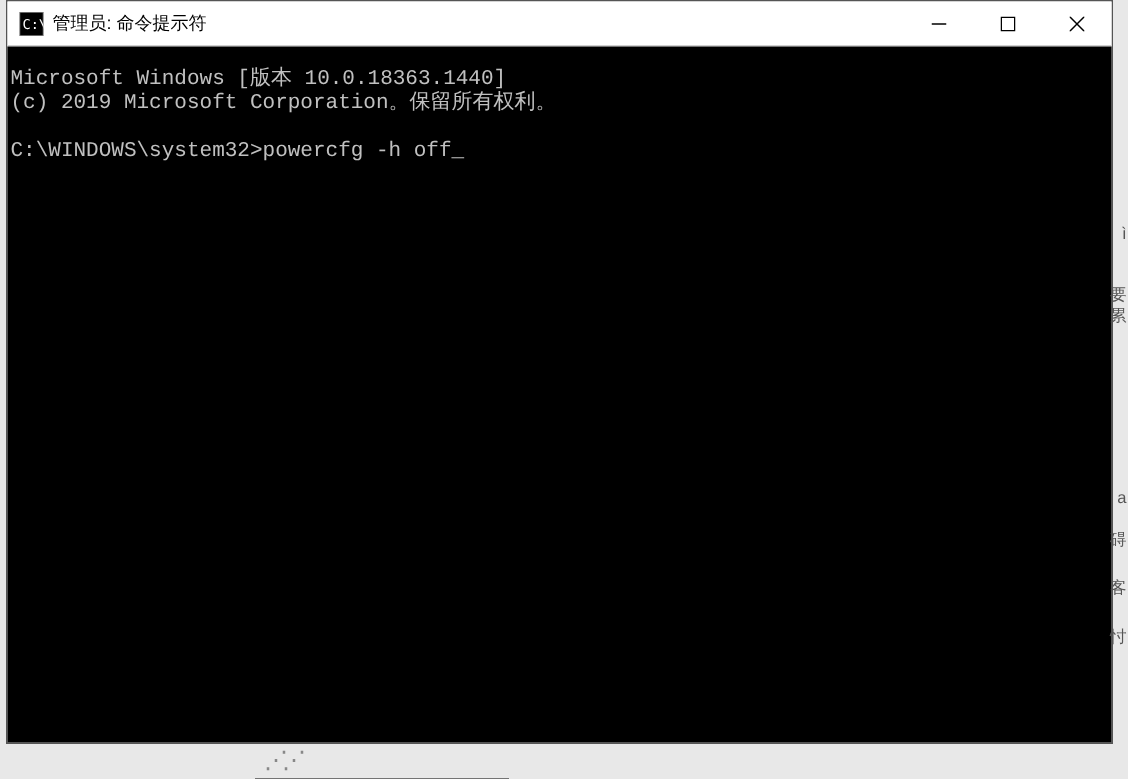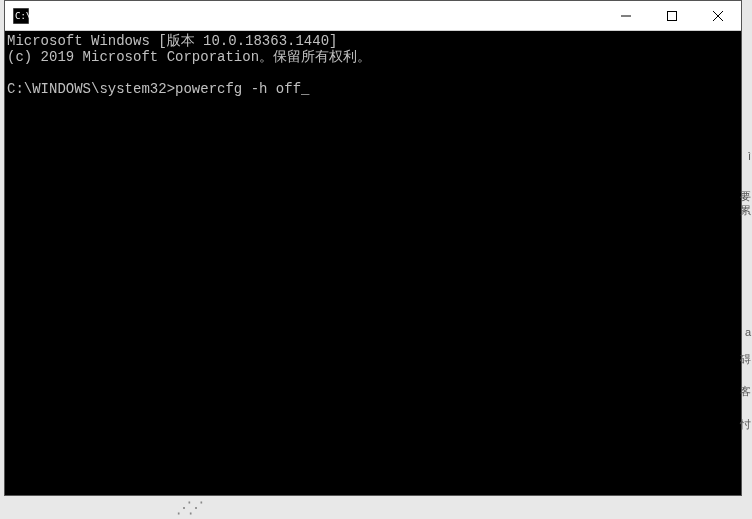--- a/index.html
+++ b/index.html
@@ -70,21 +70,21 @@
       border: none;
       cursor: pointer;
     }
     .terminal {
       flex: 1;
       background: #000000;
       color: #c0c0c0;
       font-family: "NSimSun", "SimSun", "Consolas", "Courier New", monospace;
       font-size: 14px;
       line-height: 16px;
-      padding: 2px 0 0 2px;
+      padding: 14px 0 0 2px;
       overflow: hidden;
       white-space: pre;
       letter-spacing: 0px;
     }
     .terminal-line {
       white-space: pre;
     }
     .bg-fragments {
       position: absolute;
       right: 0;
@@ -122,20 +122,21 @@
 <body>
 
 <div class="window">
   <div class="titlebar">
     <span class="titlebar-icon">
       <svg viewBox="0 0 16 16">
         <rect x="0" y="0" width="16" height="16" fill="#000" stroke="#888" stroke-width="1"></rect>
         <text x="2" y="11" font-size="9" fill="#fff" font-family="monospace">C:\</text>
       </svg>
     </span>
+    <span class="titlebar-title">管理员: 命令提示符</span>
     <span class="titlebar-spacer"></span>
     <div class="titlebar-buttons">
       <button class="titlebar-btn">
         <svg width="10" height="10" viewBox="0 0 10 10">
             <line x1="0" y1="5" x2="10" y2="5" stroke="#000" stroke-width="1"></line>
           </svg>
       </button>
       <button class="titlebar-btn">
         <svg width="10" height="10" viewBox="0 0 10 10">
             <rect x="0.5" y="0.5" width="9" height="9" fill="none" stroke="#000" stroke-width="1"></rect>

